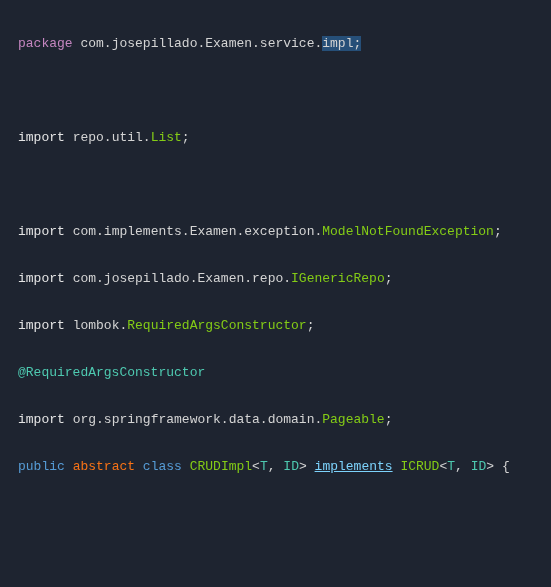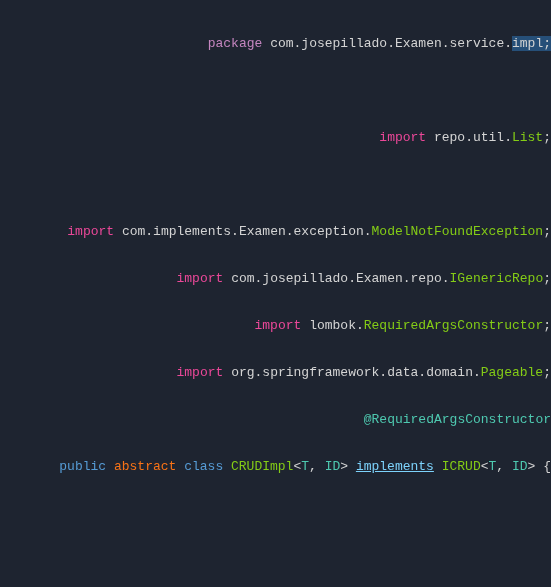--- a/index.html
+++ b/index.html
@@ -12,50 +12,50 @@
       color: #d4d4d4;
       width: 551px;
       height: 587px;
       overflow: hidden;
     }
     .code-container {
       padding: 8px 0 0 18px;
       white-space: pre;
     }
     .kw-pkg { color: #c586c0; }
-    .kw-import { color: #ec4899; }
+    .kw-import { color: #e5e5e5; }
     .kw-public { color: #569cd6; }
     .kw-abstract { color: #f97316; }
     .kw-class { color: #569cd6; }
     .kw-implements { color: #7dd3fc; text-decoration: underline; }
     .pkg-path { color: #d4d4d4; }
     .type { color: #84cc16; }
     .annotation { color: #4ec9b0; }
     .punct { color: #d4d4d4; }
     .typevar { color: #4ec9b0; }
     .selected {
       background: #264f78;
       color: #d4d4d4;
     }
-    .line { display: block; text-align: right; }
+    .line { display: block; }
     .blank { height: 23.5px; display: block; }
   </style>
 </head>
 <body>
 
 <div class="code-container">
 <span class="line"><span class="kw-pkg">package</span> <span class="pkg-path">com.josepillado.Examen.service.</span><span class="selected">impl;</span></span>
 <span class="blank"></span>
 <span class="line"><span class="kw-import">import</span> <span class="pkg-path">repo.util.</span><span class="type">List</span><span class="punct">;</span></span>
 <span class="blank"></span>
 <span class="line"><span class="kw-import">import</span> <span class="pkg-path">com.implements.Examen.exception.</span><span class="type">ModelNotFoundException</span><span class="punct">;</span></span>
 <span class="line"><span class="kw-import">import</span> <span class="pkg-path">com.josepillado.Examen.repo.</span><span class="type">IGenericRepo</span><span class="punct">;</span></span>
 <span class="line"><span class="kw-import">import</span> <span class="pkg-path">lombok.</span><span class="type">RequiredArgsConstructor</span><span class="punct">;</span></span>
+<span class="line"><span class="annotation">@RequiredArgsConstructor</span></span>
 <span class="line"><span class="kw-import">import</span> <span class="pkg-path">org.springframework.data.domain.</span><span class="type">Pageable</span><span class="punct">;</span></span>
-<span class="line"><span class="annotation">@RequiredArgsConstructor</span></span>
 <span class="line"><span class="kw-public">public</span> <span class="kw-abstract">abstract</span> <span class="kw-class">class</span> <span class="type">CRUDImpl</span><span class="punct">&lt;</span><span class="typevar">T</span><span class="punct">, </span><span class="typevar">ID</span><span class="punct">&gt;</span> <span class="kw-implements">implements</span> <span class="type">ICRUD</span><span class="punct">&lt;</span><span class="typevar">T</span><span class="punct">, </span><span class="typevar">ID</span><span class="punct">&gt;</span><span class="punct"> {</span></span>
 
 
 
 
 
 
 
 
 

